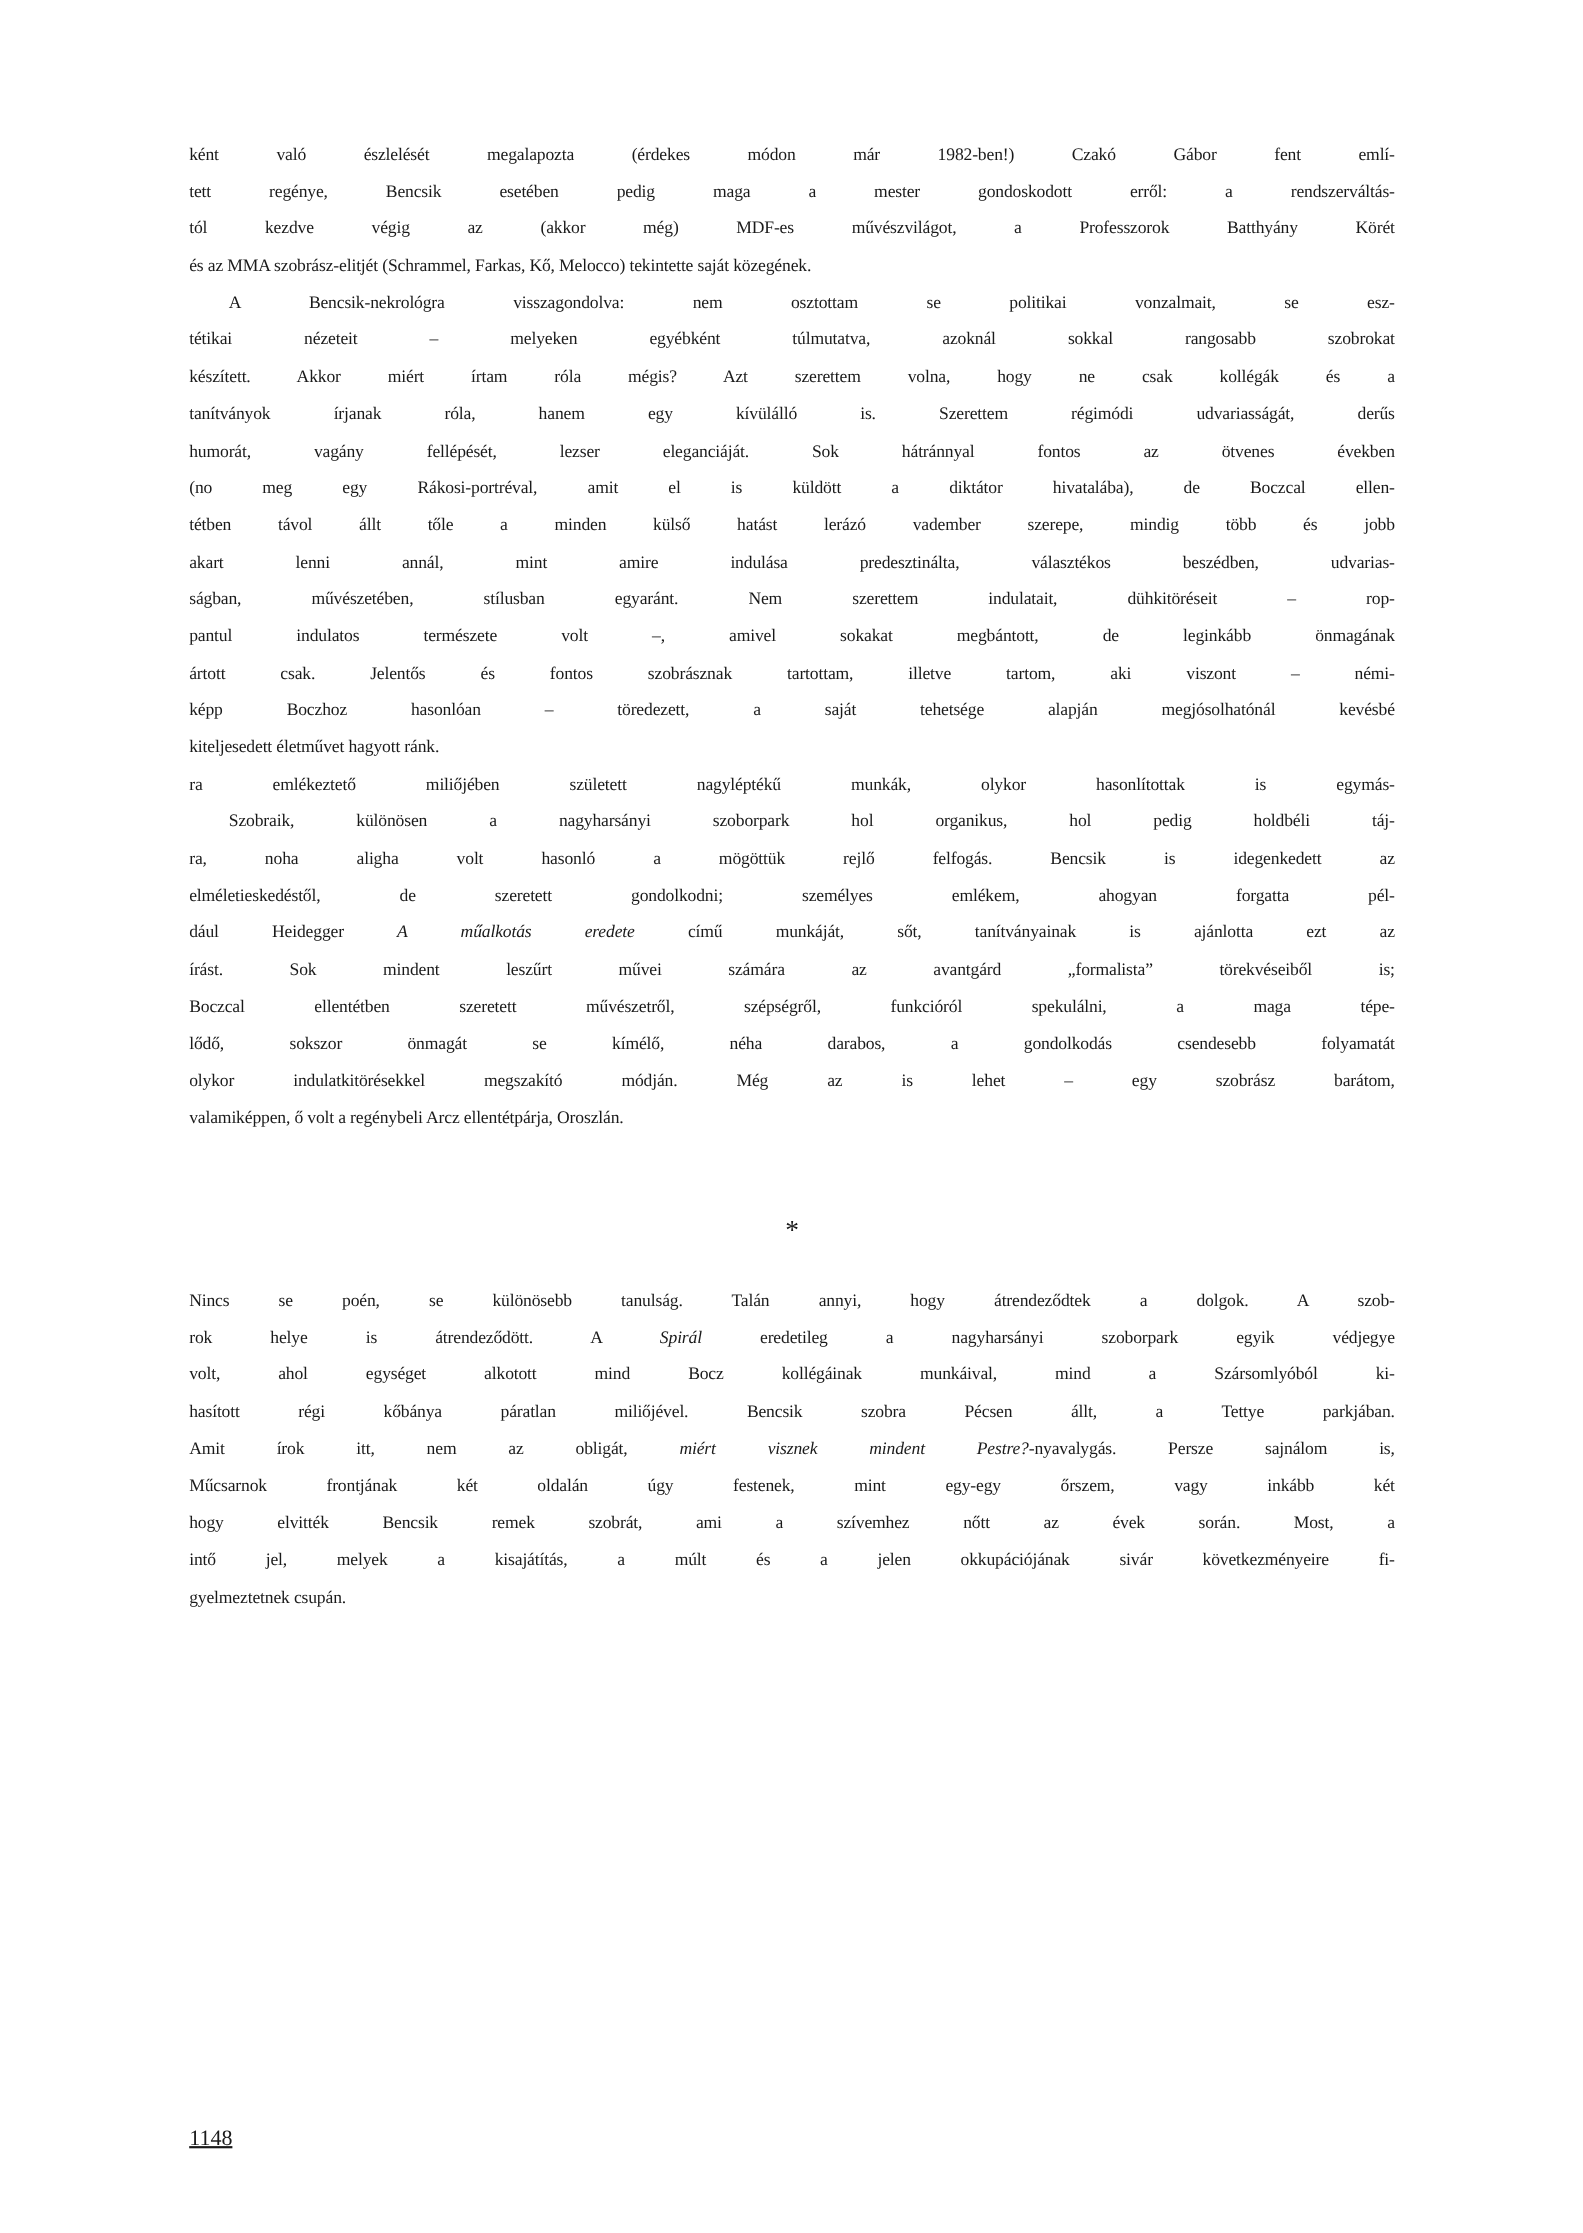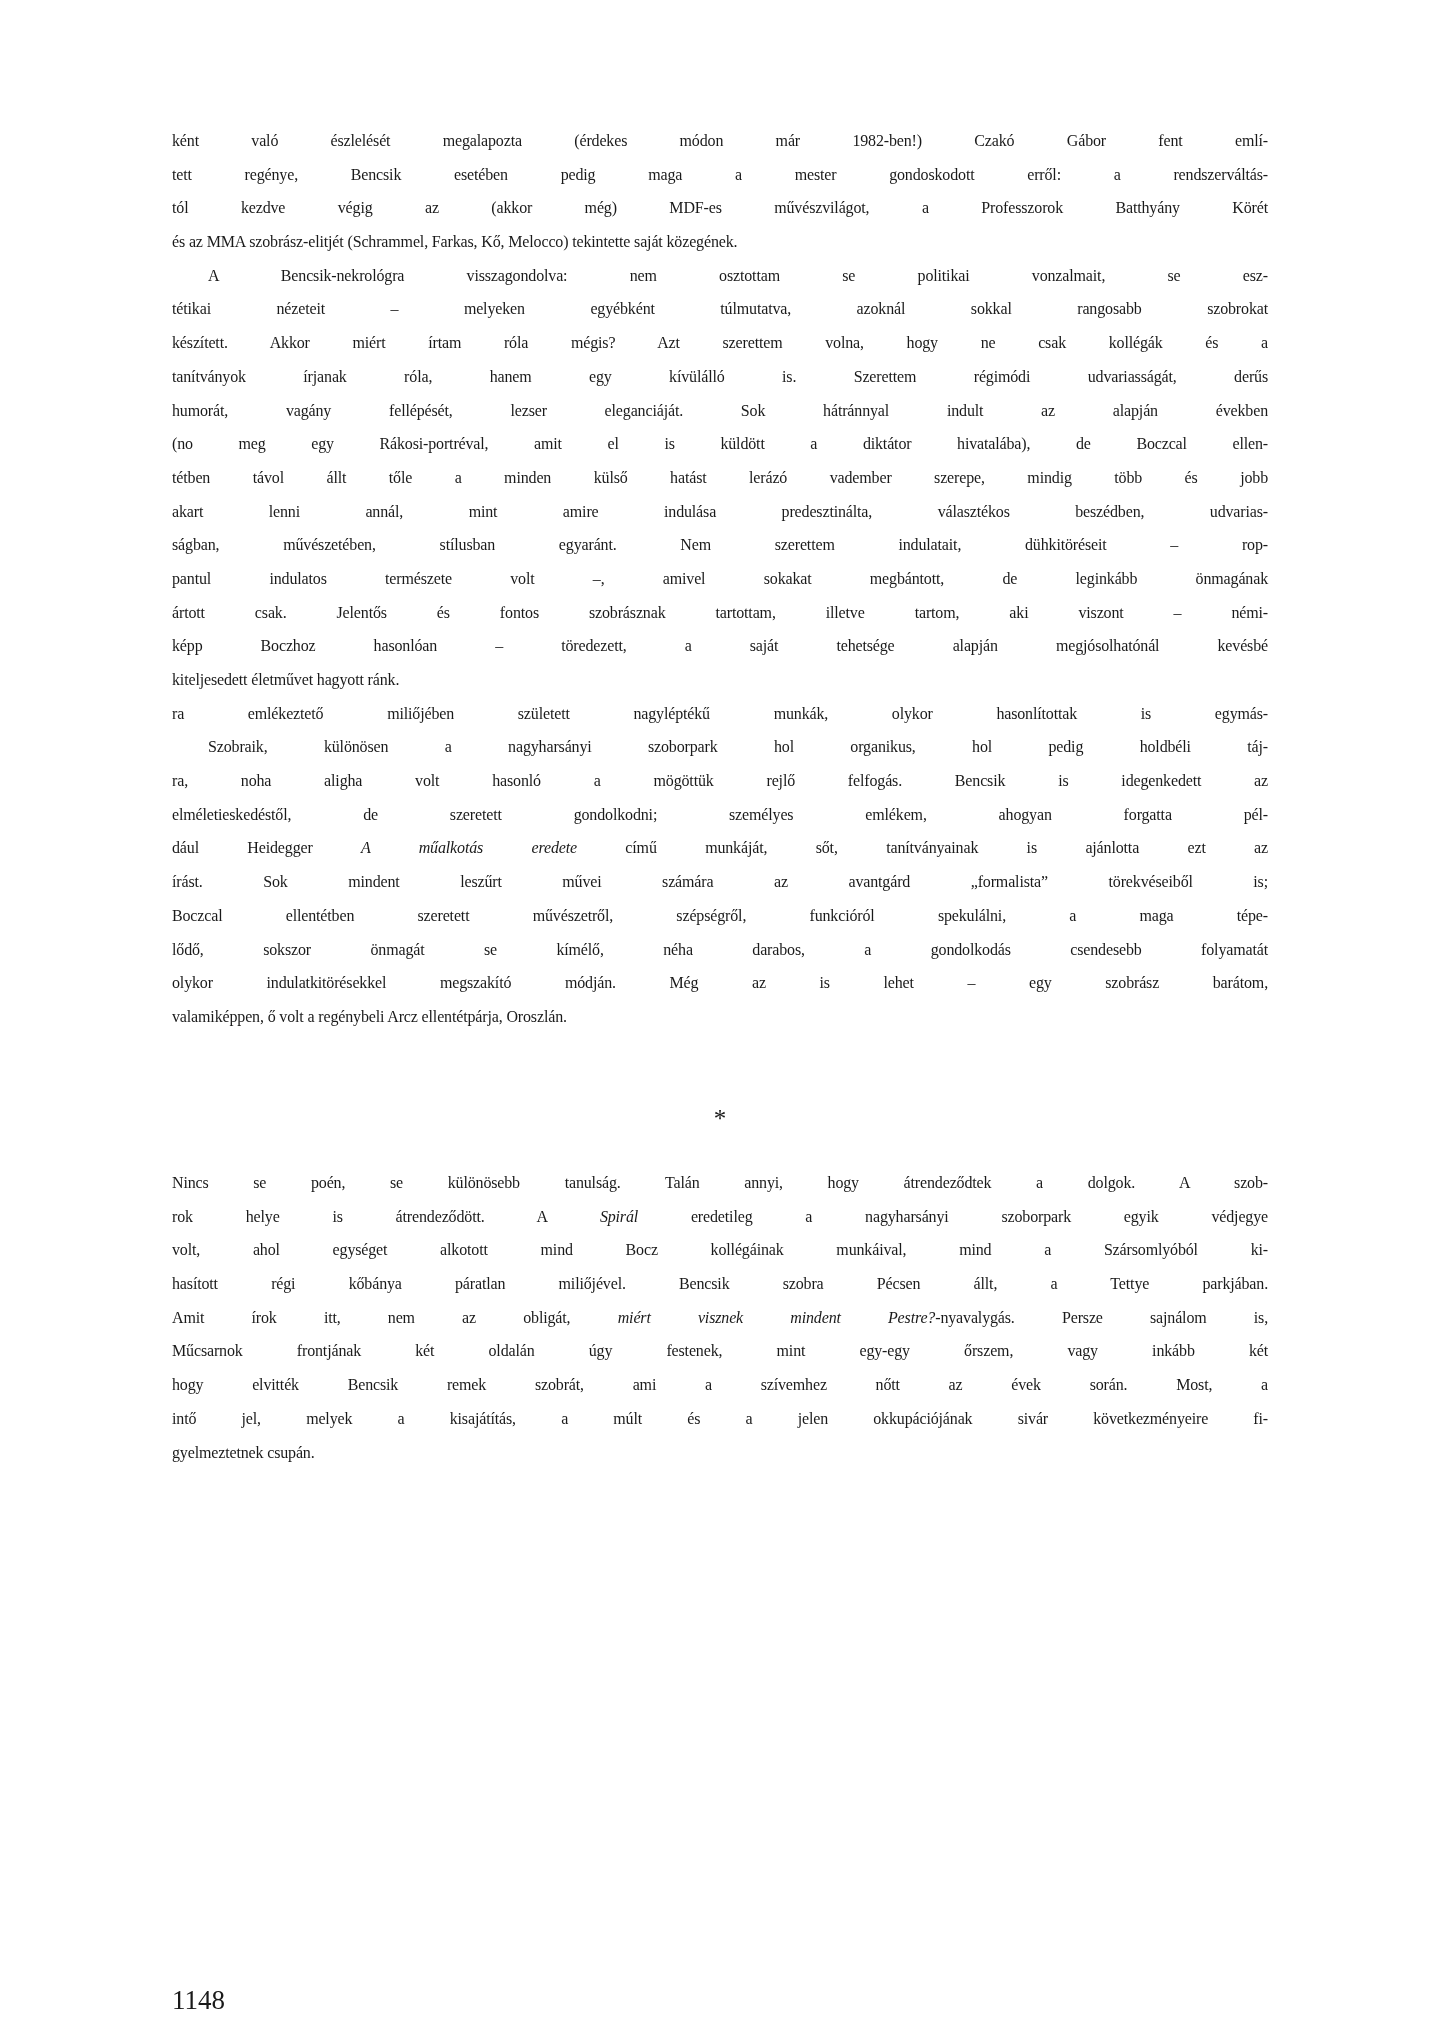--- a/index.html
+++ b/index.html
@@ -52,39 +52,40 @@
     text-align: center;
     font-size: 25px;
     line-height: 30px;
   }
   .col2 {
     top: 1166px;
   }
   .page-number {
     position: absolute;
     left: 172px;
-    top: 1984px;
-    font-size: 27px;
+    top: 1928px;
+    font-size: 20px;
     line-height: 32px;
+    text-decoration: underline;
   }
 </style>
 </head>
 <body>
 
 <div class="page">
   <div class="column" id="col1">
       <div class="line">ként való észlelését megalapozta (érdekes módon már 1982-ben!) Czakó Gábor fent emlí-</div>
       <div class="line">tett regénye, Bencsik esetében pedig maga a mester gondoskodott erről: a rendszerváltás-</div>
       <div class="line">tól kezdve végig az (akkor még) MDF-es művészvilágot, a Professzorok Batthyány Körét</div>
       <div class="line last">és az MMA szobrász-elitjét (Schrammel, Farkas, Kő, Melocco) tekintette saját közegének.</div>
       <div class="line indent">A Bencsik-nekrológra visszagondolva: nem osztottam se politikai vonzalmait, se esz-</div>
       <div class="line">tétikai nézeteit – melyeken egyébként túlmutatva, azoknál sokkal rangosabb szobrokat</div>
       <div class="line">készített. Akkor miért írtam róla mégis? Azt szerettem volna, hogy ne csak kollégák és a</div>
       <div class="line">tanítványok írjanak róla, hanem egy kívülálló is. Szerettem régimódi udvariasságát, derűs</div>
-      <div class="line">humorát, vagány fellépését, lezser eleganciáját. Sok hátránnyal indult az alapján években</div>
+      <div class="line">humorát, vagány fellépését, lezser eleganciáját. Sok hátránnyal fontos az ötvenes években</div>
       <div class="line">(no meg egy Rákosi-portréval, amit el is küldött a diktátor hivatalába), de Boczcal ellen-</div>
       <div class="line">tétben távol állt tőle a minden külső hatást lerázó vadember szerepe, mindig több és jobb</div>
       <div class="line">akart lenni annál, mint amire indulása predesztinálta, választékos beszédben, udvarias-</div>
       <div class="line">ságban, művészetében, stílusban egyaránt. Nem szerettem indulatait, dühkitöréseit – rop-</div>
       <div class="line">pantul indulatos természete volt –, amivel sokakat megbántott, de leginkább önmagának</div>
       <div class="line">ártott csak. Jelentős és fontos szobrásznak tartottam, illetve tartom, aki viszont – némi-</div>
       <div class="line">képp Boczhoz hasonlóan – töredezett, a saját tehetsége alapján megjósolhatónál kevésbé</div>
       <div class="line last">kiteljesedett életművet hagyott ránk.</div>
       <div class="line">ra emlékeztető miliőjében született nagyléptékű munkák, olykor hasonlítottak is egymás-</div>
       <div class="line indent">Szobraik, különösen a nagyharsányi szoborpark hol organikus, hol pedig holdbéli táj-</div>

